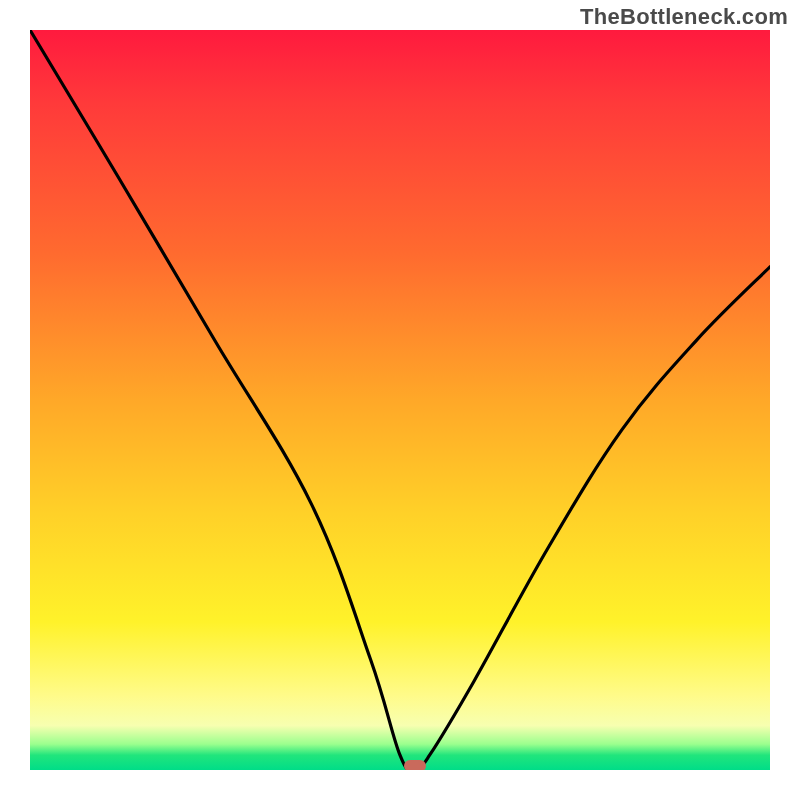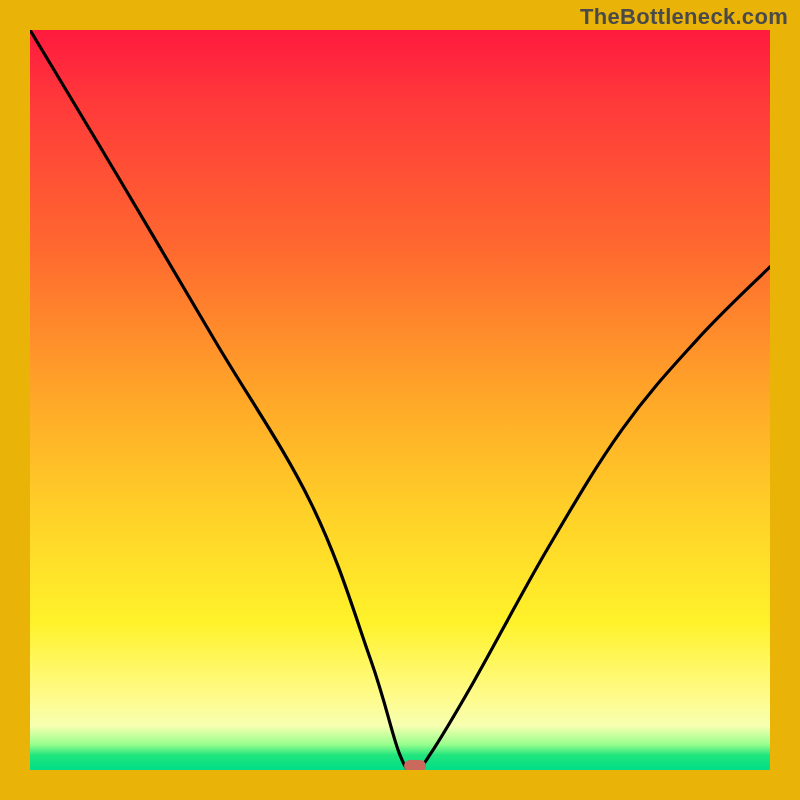--- a/index.html
+++ b/index.html
@@ -8,21 +8,21 @@
     width: 800px;
     height: 800px;
     background: #000;
     overflow: hidden;
     font-family: Arial, Helvetica, sans-serif;
   }
   .frame {
     position: relative;
     width: 800px;
     height: 800px;
-    background: #eab308;
+    background: #ffffff;
   }
   .watermark {
     position: absolute;
     top: 4px;
     right: 12px;
     color: #4a4a4a;
     font-size: 22px;
     font-weight: 600;
     letter-spacing: 0.3px;
     z-index: 10;

